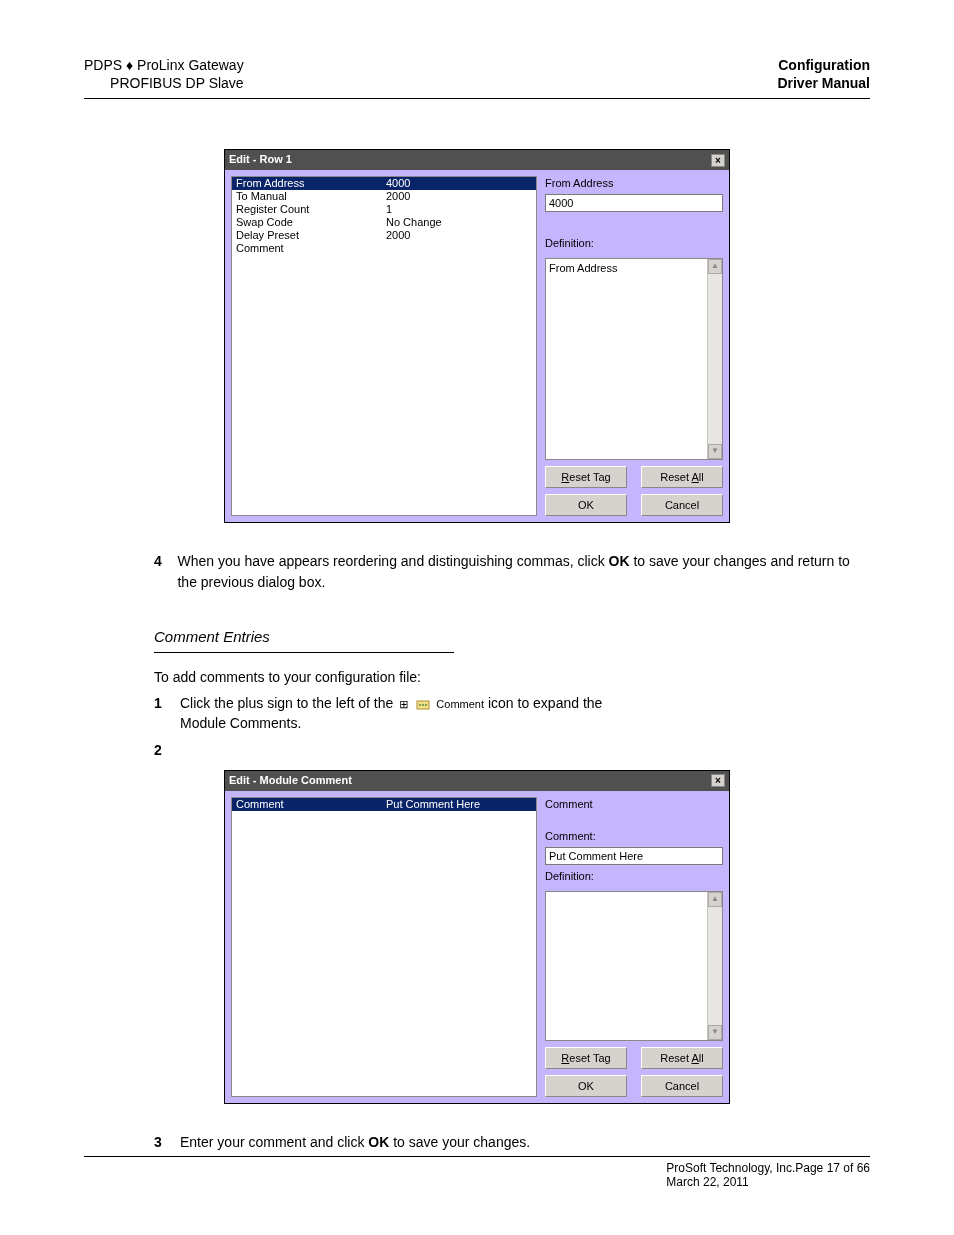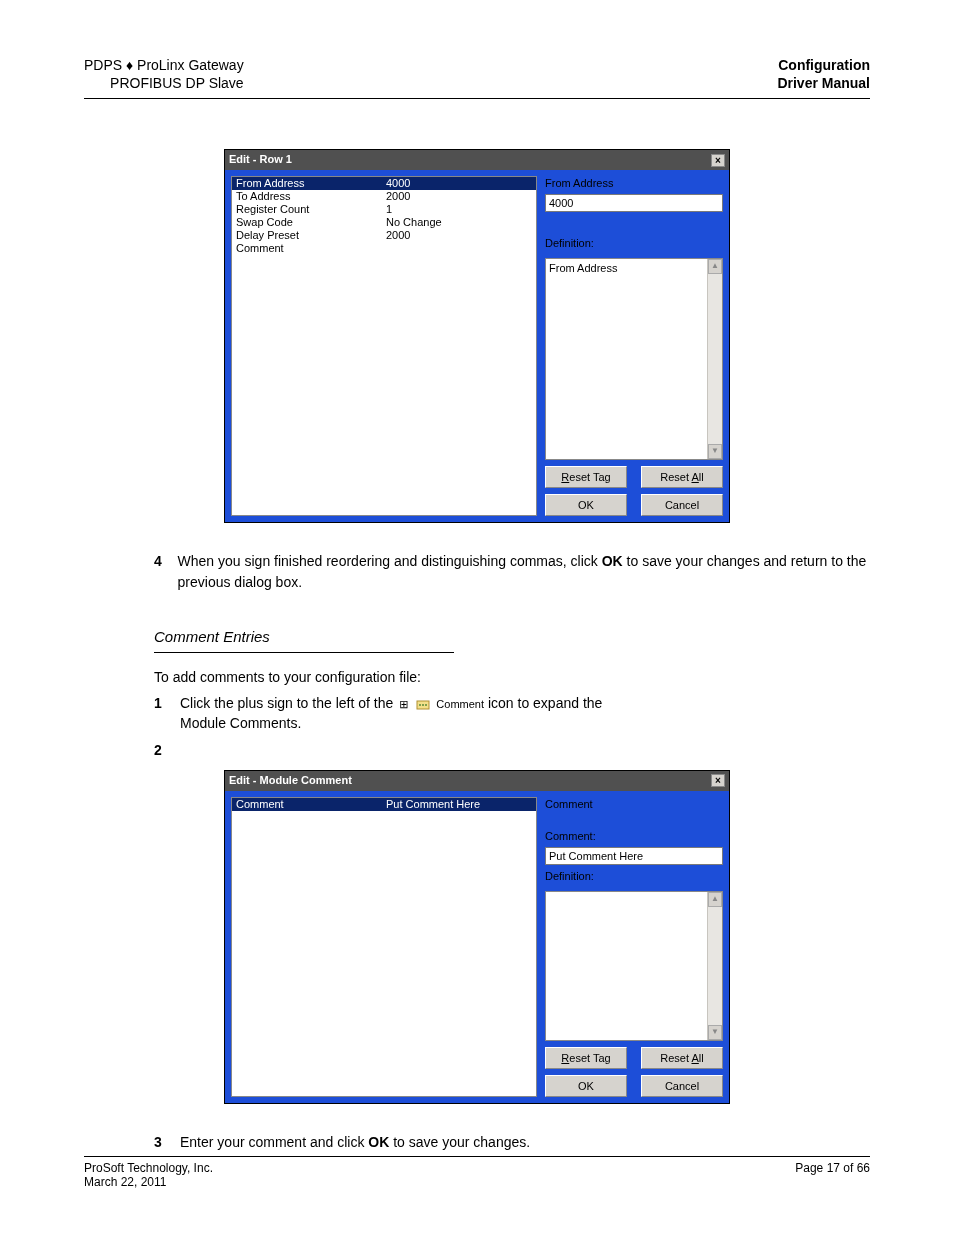--- a/index.html
+++ b/index.html
@@ -32,21 +32,21 @@
     margin-top: 50px;
     font-size: 14px;
     line-height: 1.45;
   }
   .indent-block { margin-left: 70px; }
   .figure-wrap { text-align: center; margin: 10px 0 28px 0; }
   .dlg {
     display: inline-block;
     text-align: left;
     width: 506px;
-    background: #1d4ed8;
+    background: #c4b5fd;
     border: 1px solid #000;
     font-family: Tahoma, Arial, sans-serif;
     font-size: 11px;
     color: #000;
   }
   .dlg-title {
     background: linear-gradient(to right, #0a246a, #a6caf0);
     background: #505050;
     color: #fff;
     font-weight: bold;
@@ -180,21 +180,21 @@
     bottom: 46px;
     font-size: 12px;
   }
   .footer hr {
     border: none;
     border-top: 1px solid #000;
     margin: 0 0 4px 0;
   }
   .footer-row {
     display: flex;
-    justify-content: space-between;
+    justify-content: flex-end;
   }
   .spacer-right { height: 24px; }
 </style>
 </head>
 <body>
 
 <div class="page">
   <div class="header-row">
     <div class="header-left">
       <div>PDPS ♦ ProLinx Gateway</div>
@@ -215,21 +215,21 @@
           <span class="dlg-title-text">Edit - Row 1</span>
           <span class="dlg-close">×</span>
         </div>
         <div class="dlg-body">
           <div class="dlg-left">
             <div class="kv-row sel">
               <span class="kv-key">From Address</span>
               <span class="kv-val">4000</span>
             </div>
             <div class="kv-row">
-              <span class="kv-key">To Address</span>
+              <span class="kv-key">To Manual</span>
               <span class="kv-val">2000</span>
             </div>
             <div class="kv-row">
               <span class="kv-key">Register Count</span>
               <span class="kv-val">1</span>
             </div>
             <div class="kv-row">
               <span class="kv-key">Swap Code</span>
               <span class="kv-val">No Change</span>
             </div>
@@ -264,21 +264,21 @@
             </div>
           </div>
         </div>
       </div>
     </div>
 
     <div class="indent-block">
       <div class="num-para">
         <div class="num">4</div>
         <div>
-          <span>When you sign finished reordering and distinguishing commas, click </span><b>OK</b><span> to save your changes and return to the previous dialog box.</span>
+          <span>When you have appears reordering and distinguishing commas, click </span><b>OK</b><span> to save your changes and return to the previous dialog box.</span>
         </div>
       </div>
 
       <div class="sec-title">Comment Entries</div>
       <hr class="sec-underline">
 
       <div>To add comments to your configuration file:</div>
 
       <div class="num-para">
         <div class="num">1</div>

